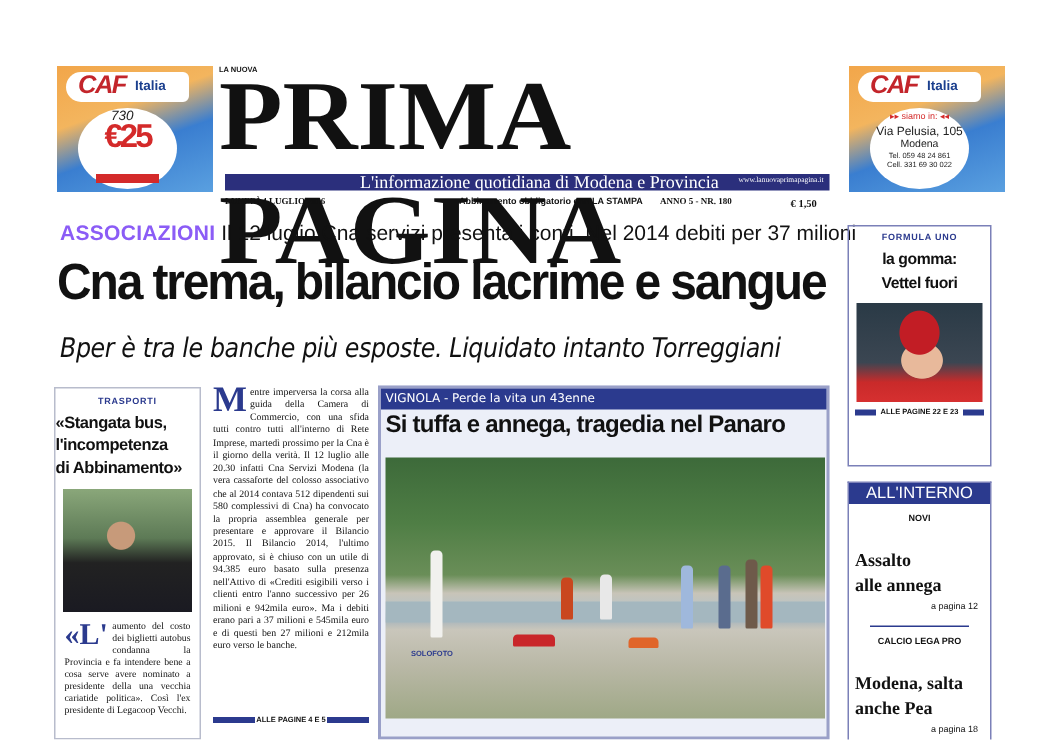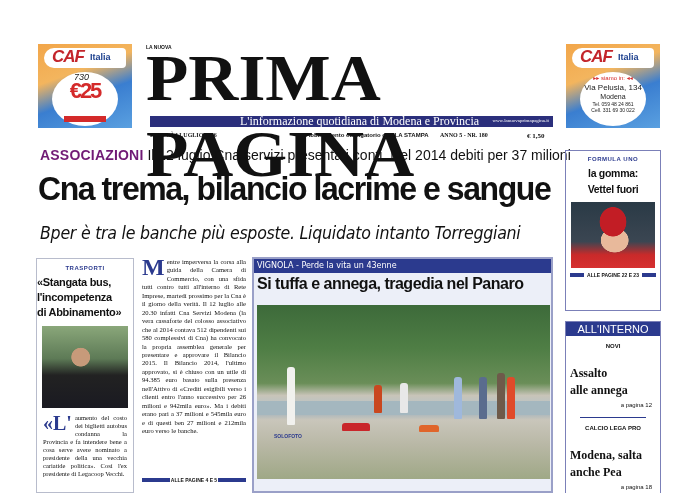--- a/index.html
+++ b/index.html
@@ -1,20 +1,20 @@
 <!DOCTYPE html>
 <html><head>
 <meta charset="utf-8">
 <style>
   * { margin:0; padding:0; box-sizing:border-box; }
   html, body { width:700px; height:493px; background:#fff; overflow:hidden; }
   body { position:relative; font-family:"Liberation Serif", serif; color:#111; }
 
   
-  .ad { position:absolute; top:44px; width:94px; height:84px; overflow:hidden;
+  .ad { position:absolute; top:44px; width:104px; height:84px; overflow:hidden;
         background:linear-gradient(160deg,#f2a64a 0%,#f3b55e 35%,#3a7ed0 60%,#5aa0e0 100%); }
   .ad-left { left:38px; }
   .ad-right { left:566px; }
   .ad .caf-logo { position:absolute; top:4px; left:6px; width:82px; height:20px;
         background:#fff; border-radius:10px 4px 4px 10px; }
   .ad .caf-text { position:absolute; top:3px; left:14px; font-family:"Liberation Sans",sans-serif;
         font-weight:bold; font-size:17px; color:#c3252b; letter-spacing:-1px; font-style:italic; }
   .ad .caf-italia { position:absolute; top:8px; left:52px; font-family:"Liberation Sans",sans-serif;
         font-weight:bold; font-size:9px; color:#1b3f8e; }
   .ad .circle { position:absolute; left:14px; top:28px; width:66px; height:54px; border-radius:50%;
@@ -33,21 +33,21 @@
   .la-nuova { position:absolute; left:146px; top:44px; font-family:"Liberation Sans",sans-serif; font-size:5px; font-weight:bold; }
   .masthead-title { position:absolute; left:146px; top:40px; width:410px; font-family:"Liberation Serif",serif;
         font-weight:bold; font-size:66px; line-height:76px; letter-spacing:0; transform:scaleX(1.05); transform-origin:left; }
   .tagline-bar { position:absolute; left:150px; top:116px; width:403px; height:11px; background:#2b2f7c; }
   .tagline { position:absolute; left:90px; top:-2px; color:#fff; font-family:"Liberation Serif",serif; font-size:12px; white-space:nowrap; }
   .site { position:absolute; right:4px; top:2px; color:#fff; font-size:5px; }
   .dateline { position:absolute; top:132px; font-family:"Liberation Serif",serif; font-weight:bold; font-size:6px; white-space:nowrap; }
 
   
   .kicker { position:absolute; left:40px; top:147px; white-space:nowrap; font-family:"Liberation Sans",sans-serif; font-size:14px; }
-  .kicker .label { color:#701a75; font-weight:bold; letter-spacing:0.2px; }
+  .kicker .label { color:#8b5cf6; font-weight:bold; letter-spacing:0.2px; }
   .main-head { position:absolute; left:38px; top:168px; font-family:"Liberation Sans",sans-serif; font-weight:bold;
         font-size:34px; line-height:40px; letter-spacing:-1.5px; white-space:nowrap; transform:scaleX(0.94); transform-origin:left; }
   .sub-head { position:absolute; left:40px; top:222px; font-family:"DejaVu Sans",sans-serif; font-style:italic;
         font-size:18px; line-height:22px; white-space:nowrap; transform:scaleX(0.88); transform-origin:left; letter-spacing:-0.3px; }
 
   
   .left-box { position:absolute; left:36px; top:258px; width:98px; height:235px; border:1px solid #b8bccc; }
   .box-kicker { text-align:center; color:#2b3a8e; font-family:"Liberation Sans",sans-serif; font-weight:bold; font-size:6px; margin-top:6px; letter-spacing:0.5px; }
   .box-title { font-family:"Liberation Sans",sans-serif; font-weight:bold; font-size:11px; line-height:15px; margin-top:4px; letter-spacing:-0.3px; }
   .photo-man { margin:6px auto 0; width:86px; height:82px;
@@ -120,21 +120,21 @@
 <div class="dateline" style="left:440px;">ANNO 5 - NR. 180</div>
 <div class="dateline" style="left:527px;font-size:7px;">€ 1,50</div>
 
 <div class="ad ad-right">
   <div class="caf-logo"></div>
   <span class="caf-text">CAF</span>
   <span class="caf-italia">Italia</span>
   <div class="circle"></div>
   <div class="addr">
     <div class="siamo">▸▸ siamo in: ◂◂</div>
-    <div class="via">Via Pelusia, 134</div>
+    <div class="via">Via Pelusia, 105</div>
     <div>Modena</div>
     <div class="tel">Tel. 059 48 24 861</div>
     <div class="tel">Cell. 331 69 30 022</div>
   </div>
 </div>
 
 <div class="kicker">
   <span class="label">ASSOCIAZIONI</span>
   <span>Il 12 luglio Cna servizi presenta i conti. Nel 2014 debiti per 37 milioni</span>
 </div>

